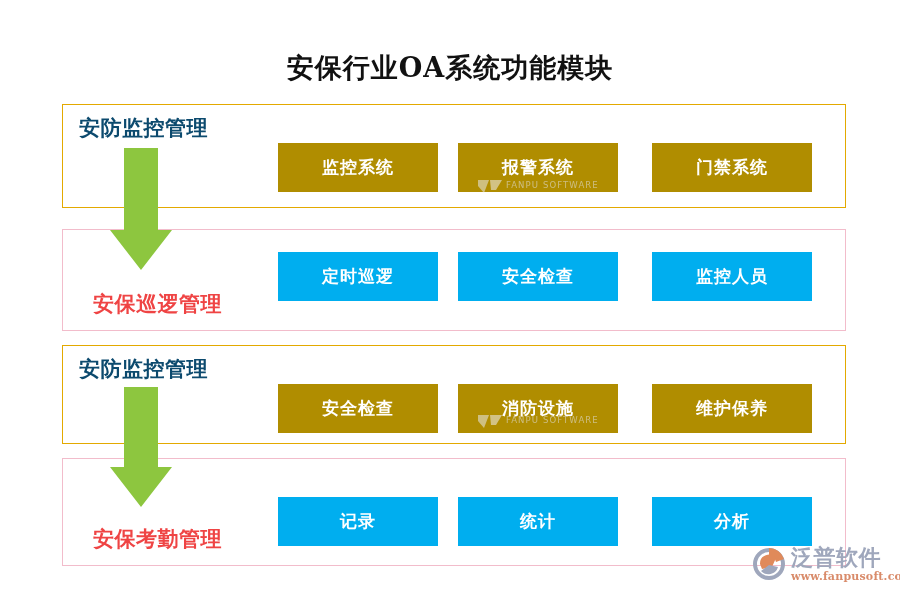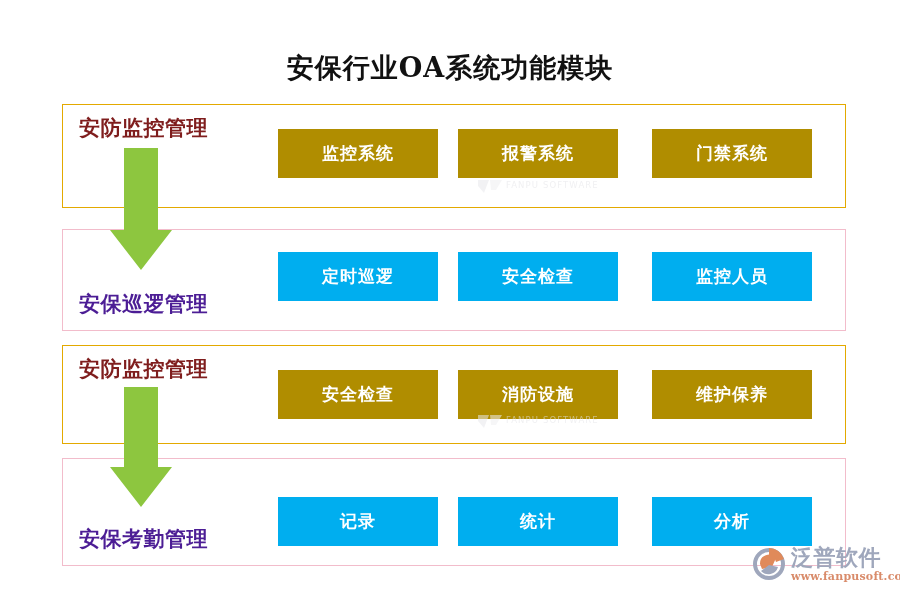--- a/index.html
+++ b/index.html
@@ -55,42 +55,42 @@
   
   .row-label {
     position: absolute;
     left: 16px;
     font-family: "DejaVu Serif", "Liberation Serif", serif;
     font-size: 21px;
     font-weight: 700;
     white-space: nowrap;
     letter-spacing: 0.5px;
   }
-  .row-label.gold-text { color: #7f1d1d; text-align: center; }
-  .row-label.red-text  { color: #4c1d95; }
+  .row-label.gold-text { color: #0c4a6e; text-align: center; }
+  .row-label.red-text  { color: #ef4444; margin-left: 14px; }
   .row-label.at-top    { top: 9px; }
   .row-label.at-bottom { bottom: 12px; }
 
   
   .module-box {
     position: absolute;
     top: 24px;
     width: 160px;
     height: 49px;
     display: flex;
     align-items: center;
     justify-content: center;
     color: #ffffff;
     font-family: "DejaVu Serif", "Liberation Serif", serif;
     font-size: 17px;
     font-weight: 700;
     letter-spacing: 1px;
     white-space: nowrap;
   }
-  .module-box.gold-fill { background: #B08D00; }
+  .module-box.gold-fill { background: #B08D00; margin-top: 14px; }
   .module-box.blue-fill { background: #00AEEF; }
   .module-box.slot-0 { left: 215px; }
   .module-box.slot-1 { left: 395px; }
   .module-box.slot-2 { left: 589px; }
 
   .row-4 .module-box { top: 29px; margin-top: 9px; }
   .row-2 .module-box { top: 22px; text-align: center; }
 
   
   .flow-arrow {

